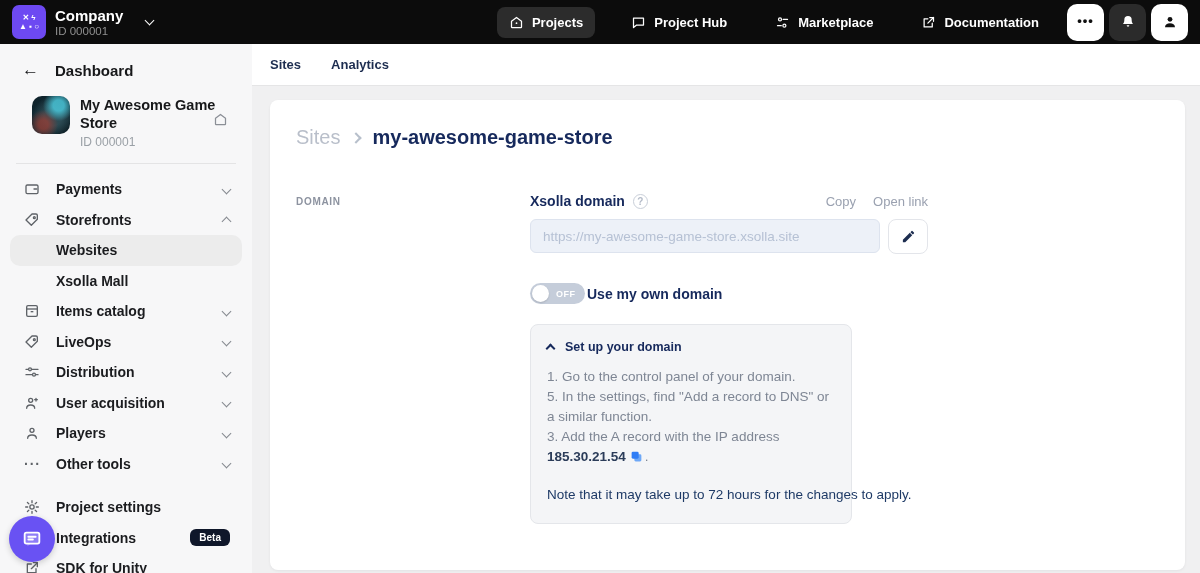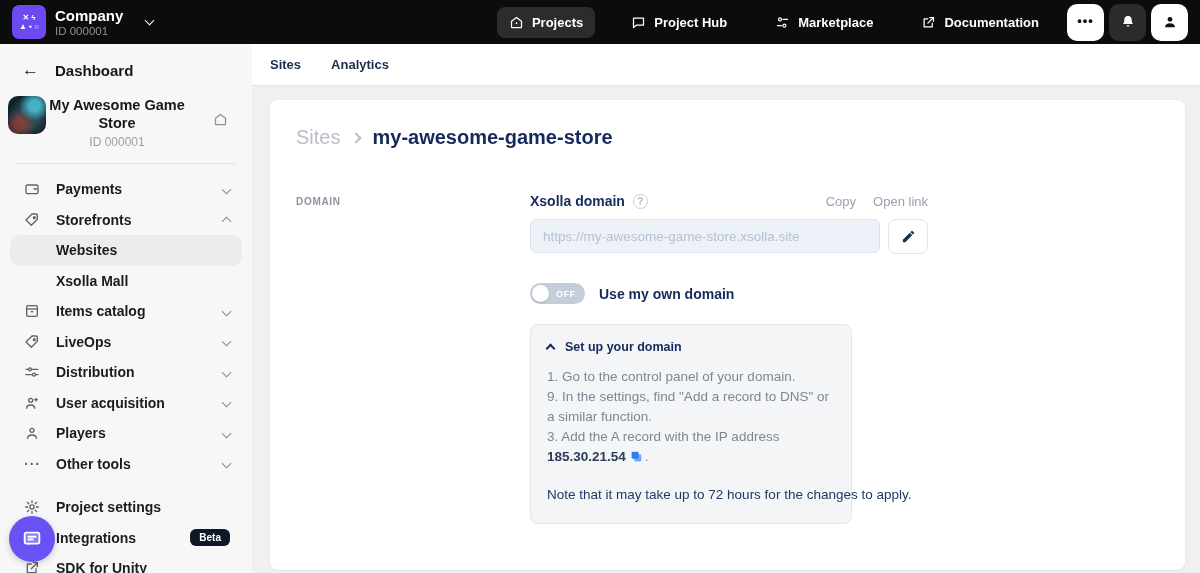--- a/index.html
+++ b/index.html
@@ -31,21 +31,21 @@
   .icon-btn.light { background:#fff; color:#111; }
   .icon-btn.dark { background:#2b2b2b; color:#fff; }
   .icon-btn svg { width:16px; height:16px; }
   .dots { font-size:13px; font-weight:bold; letter-spacing:1px; margin-top:-4px; }
 
   
   .sidebar { position:absolute; top:44px; left:0; width:252px; bottom:0; background:#f7f7f8; z-index:20; }
   .side-head { margin:16px 0 10px; padding:0 22px; display:flex; align-items:center; gap:16px;
                font-size:15px; font-weight:bold; color:#17181a; }
   .back-arrow { font-size:17px; font-weight:bold; cursor:pointer; }
-  .project-block { padding:6px 22px 12px 8px; display:flex; gap:0; position:relative;text-align:center; }
+  .project-block { padding:6px 22px 12px 32px; display:flex; gap:10px; position:relative; }
   .avatar { width:38px; height:38px; border-radius:10px; flex:none;
             background:
               radial-gradient(circle at 70% 25%, rgba(73,197,216,.85) 0 14%, transparent 40%),
               radial-gradient(circle at 30% 75%, rgba(160,60,50,.7) 0 12%, transparent 38%),
               radial-gradient(circle at 55% 55%, #2d4b54 0 30%, transparent 70%),
               linear-gradient(145deg,#0d1f28,#132f38 60%,#0a161c); }
   .project-meta { display:flex; flex-direction:column; }
   .project-name { font-size:14.5px; font-weight:bold; color:#17181a; line-height:18px; width:142px; }
   .project-id { font-size:12px; color:#9aa0a6; margin-top:3px; }
   .home-mini { position:absolute; right:24px; top:22px; color:#8b8f96; }
@@ -99,21 +99,21 @@
   .head-links { margin-left:auto; display:flex; gap:17px; }
   .head-link { font-size:13px; color:#9aa1b0; cursor:pointer; }
   .input-row { display:flex; gap:8px; margin-top:10px; }
   .domain-input { width:350px; height:34px; background:#edf1f8; border:1px solid #dde3ee; border-radius:6px;
                   padding:0 12px; font-size:13.5px; color:#5b6b8c; font-family:"Liberation Sans",sans-serif; outline:none; }
   .domain-input::placeholder { color:#b6c1d4; }
   .edit-btn { width:40px; height:35px; background:#fff; border:1px solid #e3e5ea; border-radius:8px;
               display:flex; align-items:center; justify-content:center; color:#1d2d50; cursor:pointer; }
   .edit-btn svg { width:15px; height:15px; }
 
-  .toggle-row { display:flex; align-items:center; gap:14px; margin-top:29px; }
+  .toggle-row { display:flex; align-items:center; gap:2px; margin-top:29px; }
   .toggle { width:55px; height:21px; border-radius:11px; background:#c5cdda; position:relative; cursor:pointer; }
   .knob { position:absolute; left:2px; top:2px; width:17px; height:17px; border-radius:50%; background:#fff;
           box-shadow:0 1px 2px rgba(0,0,0,.15); }
   .toggle-state { position:absolute; left:26px; top:6px; font-size:9px; font-weight:bold; color:#fff; letter-spacing:.5px; }
   .toggle-label { font-size:14px; font-weight:bold; color:#16295c; }
 
   .setup-panel { margin-top:20px; width:322px; background:#f4f5f7; border:1px solid #e4e6ea;
                  border-radius:8px; padding:15px 16px 18px; }
   .panel-head { display:flex; align-items:center; gap:11px; font-size:12.5px; font-weight:bold;
                 color:#16295c; cursor:pointer; }
@@ -377,21 +377,21 @@
           <span class="toggle-label">Use my own domain</span>
         </div>
 
         <div class="setup-panel">
           <div class="panel-head">
             <span class="panel-chev"></span>
             <span>Set up your domain</span>
           </div>
           <div class="steps">
             <div>1. Go to the control panel of your domain.</div>
-            <div>9. In the settings, find "Add a record to DNS" or a similar function.</div>
+            <div>5. In the settings, find "Add a record to DNS" or a similar function.</div>
             <div>
               <span>3. Add the A record with the IP address </span><span class="step3-ip">185.30.21.54</span><span class="copy-ico"><svg width="13" height="13" viewBox="0 0 24 24">
                     <rect x="8" y="8" width="13" height="13" rx="2.5" fill="#6ea8f7"></rect>
                     <rect x="3" y="3" width="13" height="13" rx="2.5" fill="#2f7df6"></rect>
                   </svg></span><span>.</span>
             </div>
           </div>
           <div class="note">Note that it may take up to 72 hours for the changes to apply.</div>
         </div>
       </div>

